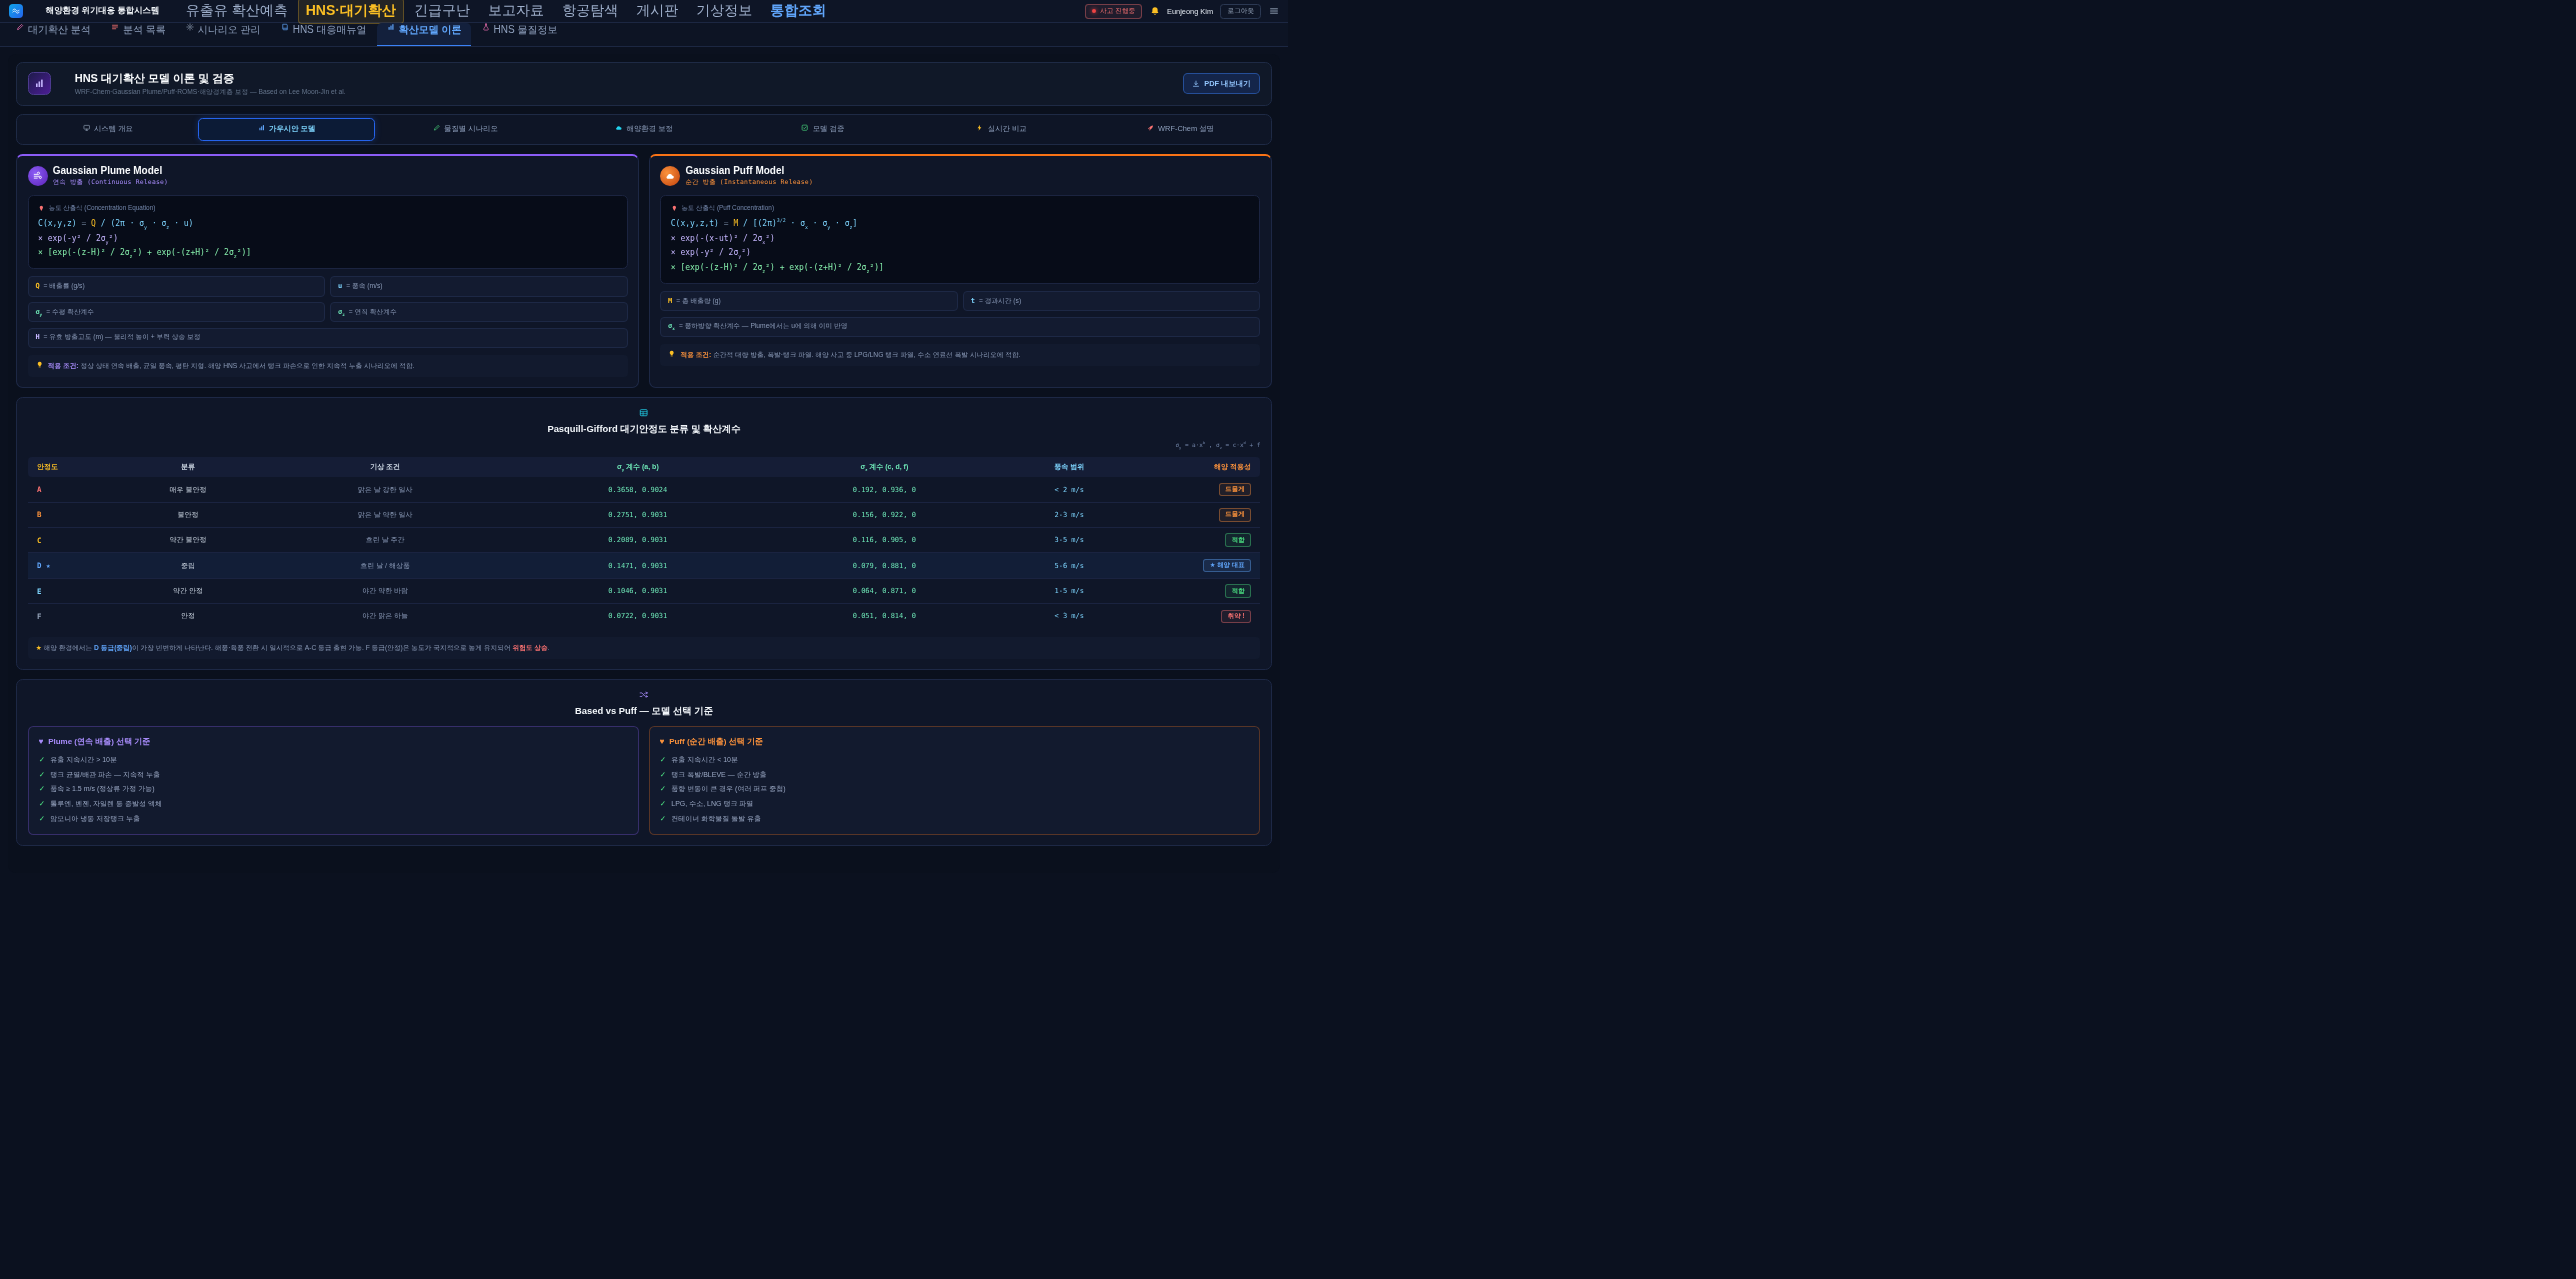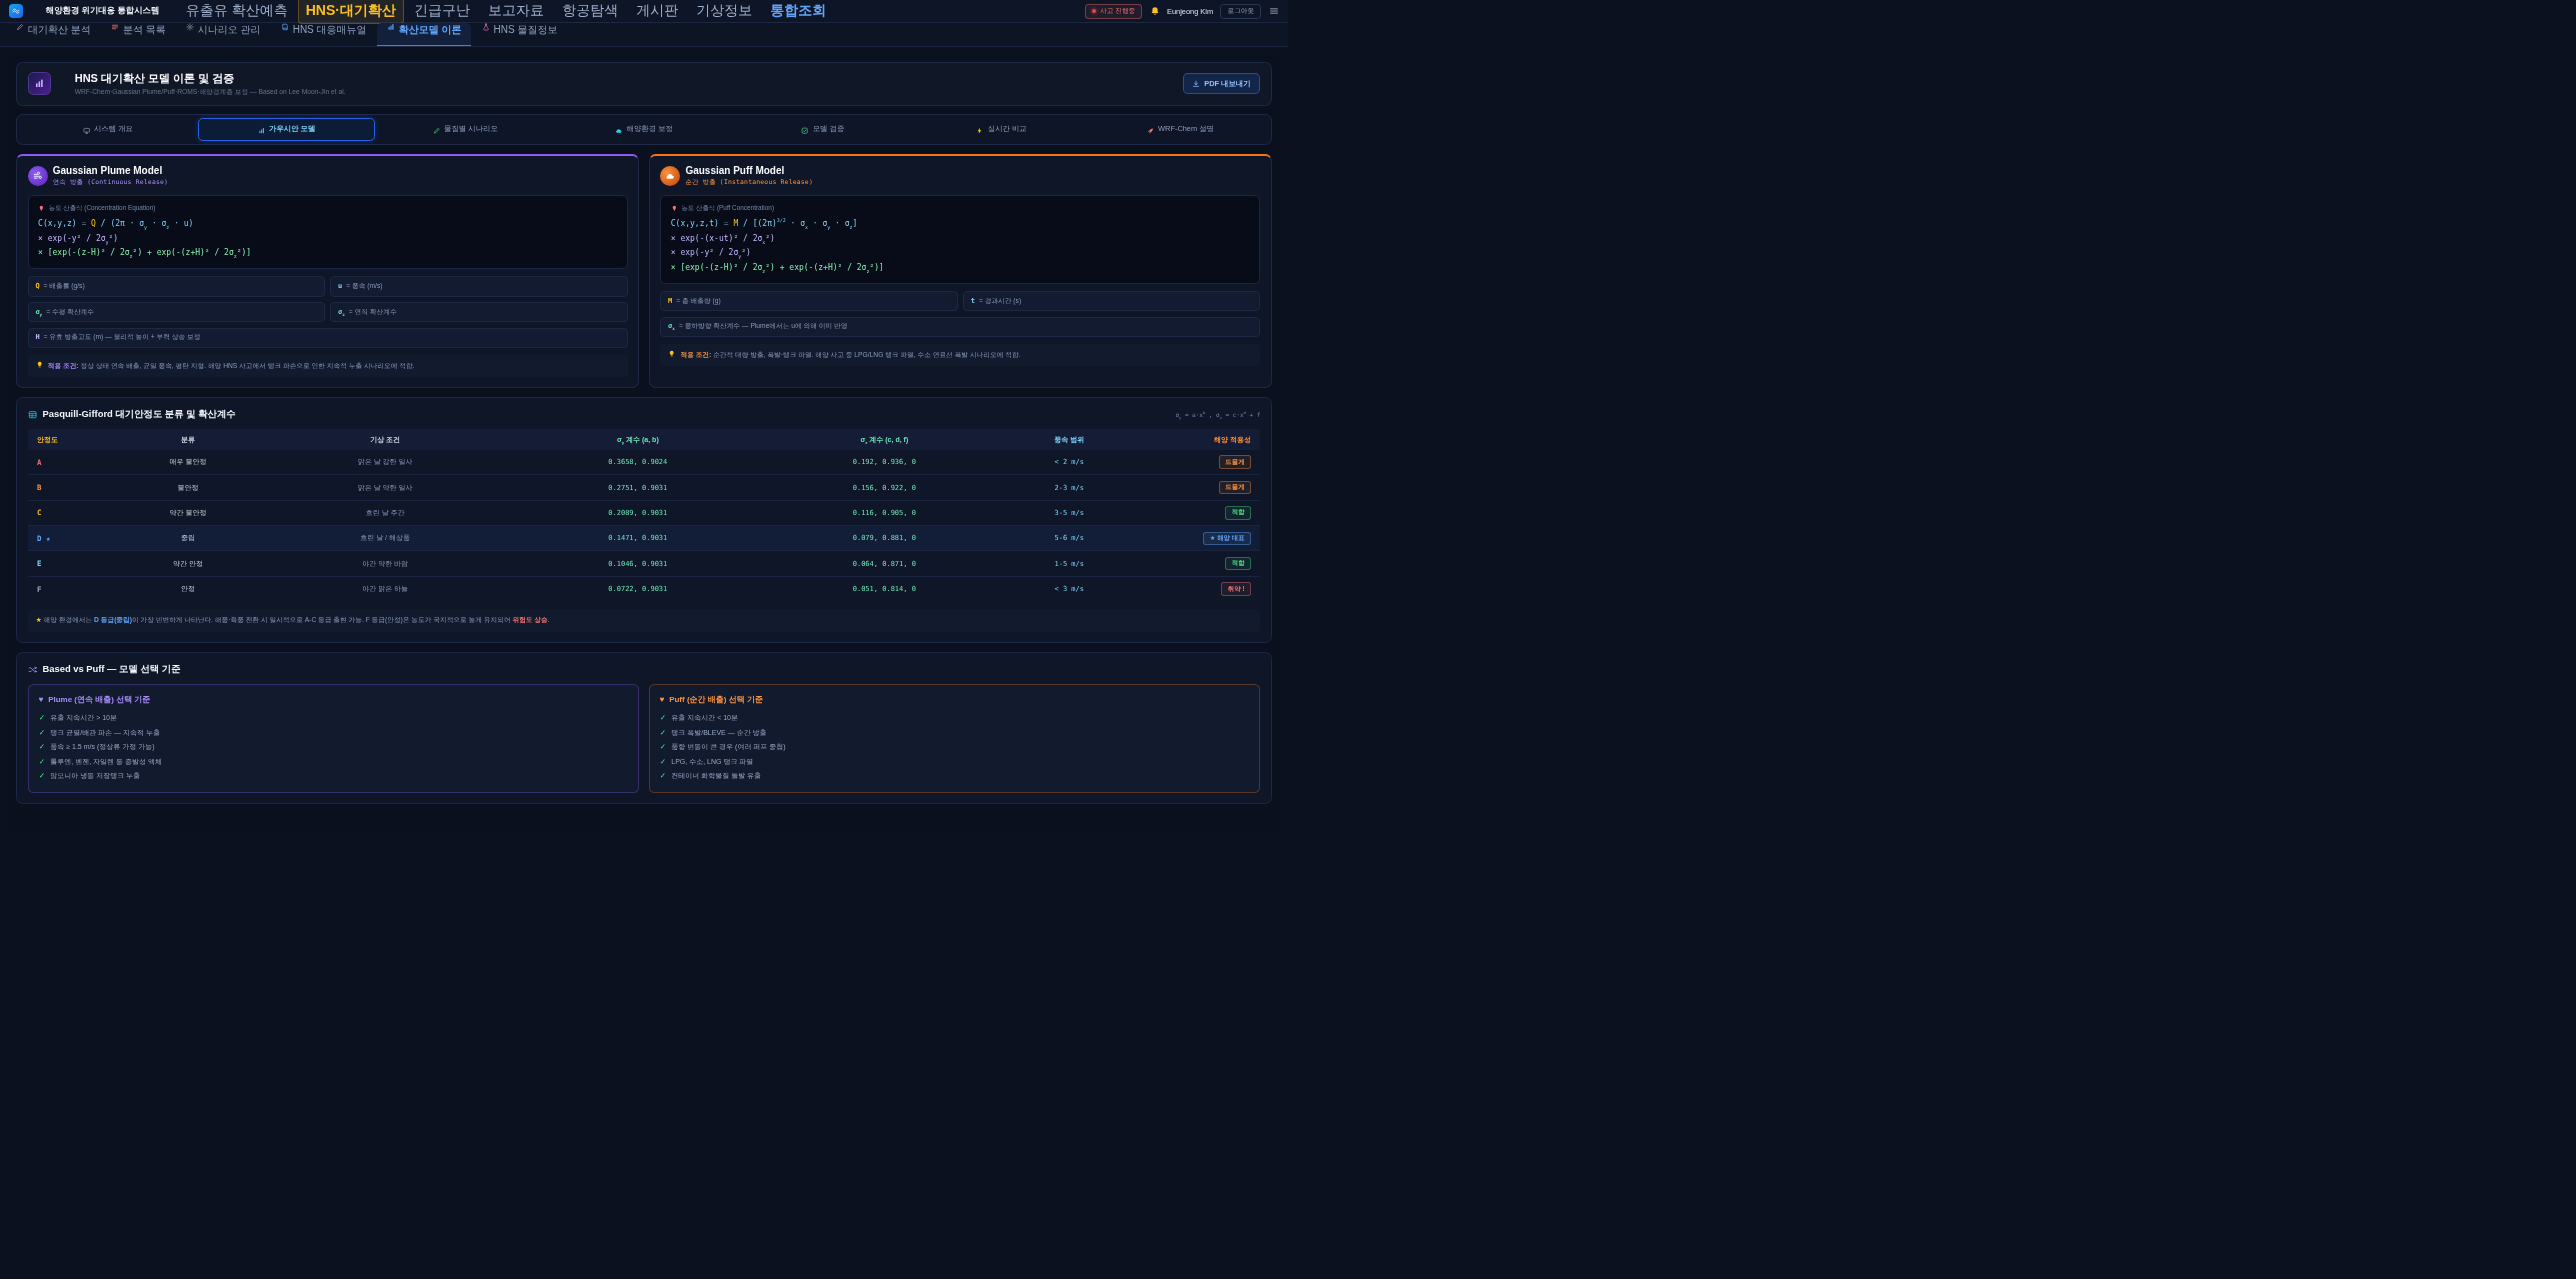--- a/index.html
+++ b/index.html
@@ -85,21 +85,21 @@
     background: rgba(37,99,235,.18); border: 0.7px solid rgba(59,130,246,.45); color: #93c5fd;
     padding: 4.7px 8.7px; border-radius: 4.7px; font-size: 7.4px; font-weight: bold; cursor: pointer; font-family: inherit;
   }
 
   
   .tabs {
     margin-top: 8.7px; display: flex; gap: 2.7px; padding: 2.7px;
     background: #0e1526; border: 0.7px solid #1e2a45; border-radius: 6.7px;
   }
   .tab {
-    flex: 1; display: flex; align-items: flex-end; justify-content: center; gap: 4px;
+    flex: 1; display: flex; align-items: flex-start; justify-content: center; gap: 4px;
     padding: 5.4px 0; font-size: 7.4px; color: #8fa0bd; border-radius: 4.7px;
     border: 0.7px solid transparent; cursor: pointer; white-space: nowrap;
   }
   .tab .ic { width: 7.4px; height: 7.4px; }
   .tab-active {
     color: #7dd3fc; background: #0c1b36; border-color: #2563eb;
     box-shadow: 0 0 6.7px rgba(37,99,235,.3); font-weight: bold;
   }
 
   
@@ -139,21 +139,21 @@
   .note {
     margin-top: 6.7px; background: #121a2e; border-radius: 4px; padding: 6px 8px;
     font-size: 6.7px; color: #8b9bb8; display: flex; align-items: flex-start; gap: 4.7px; line-height: 1.5;
   }
   .note .ic { width: 7.4px; height: 7.4px; color: #fbbf24; margin-top: 0.7px; }
   .note-label { font-weight: bold; white-space: nowrap; }
   .nl-plume { color: #a78bfa; } .nl-puff { color: #fb923c; }
 
   
   .sec-card { margin-top: 9.4px; background: #0f1628; border: 0.7px solid #1d2845; border-radius: 6.7px; padding: 10px 10.7px; }
-  .sec-head { display: flex; align-items: center; gap: 5.4px; }
+  .sec-head { display: flex; align-items: center; gap: 5.4px; flex-direction: column; }
   .sec-head .ic { width: 9.4px; height: 9.4px; }
   .sec-title { font-size: 9.4px; font-weight: bold; color: #f1f5f9; }
   .sec-formula { margin-left: auto; font-family: "DejaVu Sans Mono", monospace; font-size: 6px; color: #7487ab; }
 
   table { width: 100%; border-collapse: collapse; margin-top: 8px; }
   thead th {
     background: #151d36; padding: 5.4px 6.7px; font-size: 7px; font-weight: bold;
     text-align: center; color: #cbd5e1; white-space: nowrap;
   }
   thead th:first-child { border-radius: 4px 0 0 4px; }

